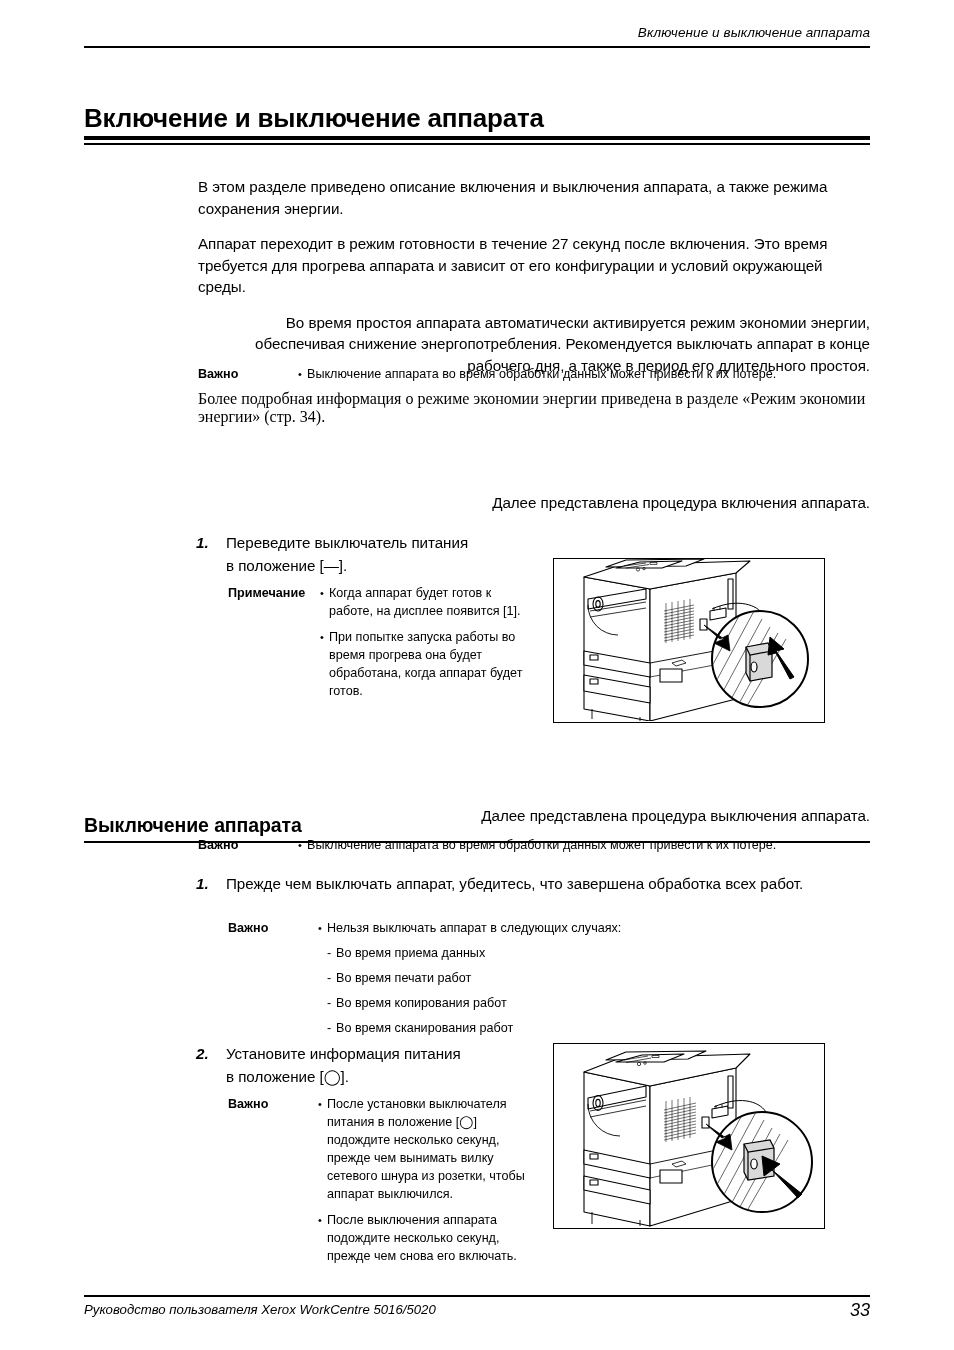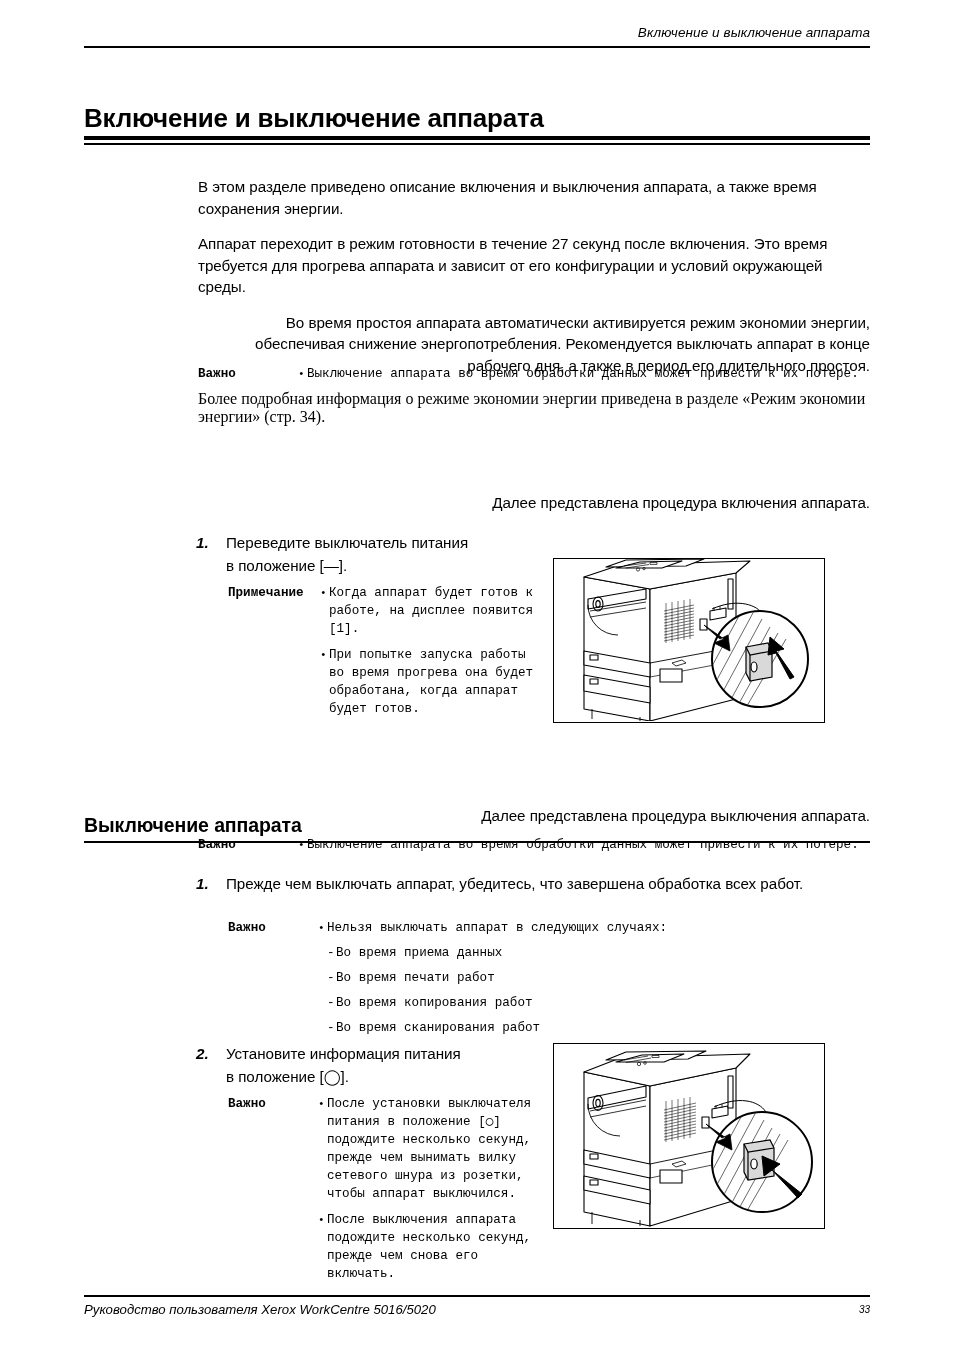--- a/index.html
+++ b/index.html
@@ -84,21 +84,20 @@
     letter-spacing: -0.05px;
   }
   p.body:last-child { margin-bottom: 0; text-align: right; }
 
   
   .note-block {
     display: flex;
     align-items: flex-start;
     font-size: 12.6px;
     line-height: 18px;
-    font-family: Liberation Mono, monospace;
   }
   .note-label {
     font-weight: bold;
     flex: 0 0 auto;
     white-space: nowrap;
   }
   .note-items {
     flex: 1 1 auto;
   }
   .note-item {
@@ -204,40 +203,40 @@
     top: 1301px;
     font-style: italic;
     font-size: 13.2px;
     line-height: 18px;
   }
   .footer-right {
     position: absolute;
     right: 84px;
     top: 1301px;
     font-style: italic;
-    font-size: 10px;
+    font-size: 18px;
     line-height: 18px;
   }
 </style>
 </head>
 <body>
 
 <div class="page">
 
   <div class="header-area">
     <div class="header-text">Включение и выключение аппарата</div>
     <div class="header-rule"></div>
   </div>
 
   <div class="chapter-title">Включение и выключение аппарата</div>
   <div class="title-rule-thick"></div>
   <div class="title-rule-thin"></div>
 
   <div class="body-col" style="top:176px;">
-    <p class="body">В этом разделе приведено описание включения и выключения аппарата, а также время сохранения энергии.</p>
+    <p class="body">В этом разделе приведено описание включения и выключения аппарата, а также режима сохранения энергии.</p>
     <p class="body">Аппарат переходит в режим готовности в течение 27 секунд после включения. Это время требуется для прогрева аппарата и зависит от его конфигурации и условий окружающей среды.</p>
     <p class="body">Во время простоя аппарата автоматически активируется режим экономии энергии, обеспечивая снижение энергопотребления. Рекомендуется выключать аппарат в конце рабочего дня, а также в период его длительного простоя.</p>
   </div>
 
   <div class="note-block" style="position:absolute;left:198px;top:365px;width:672px;">
     <div class="note-label" style="width:100px;">Важно</div>
     <div class="note-items">
       <div class="note-item">
         <div class="note-bullet">•</div>
         <div class="note-text">Выключение аппарата во время обработки данных может привести к их потере.</div>

